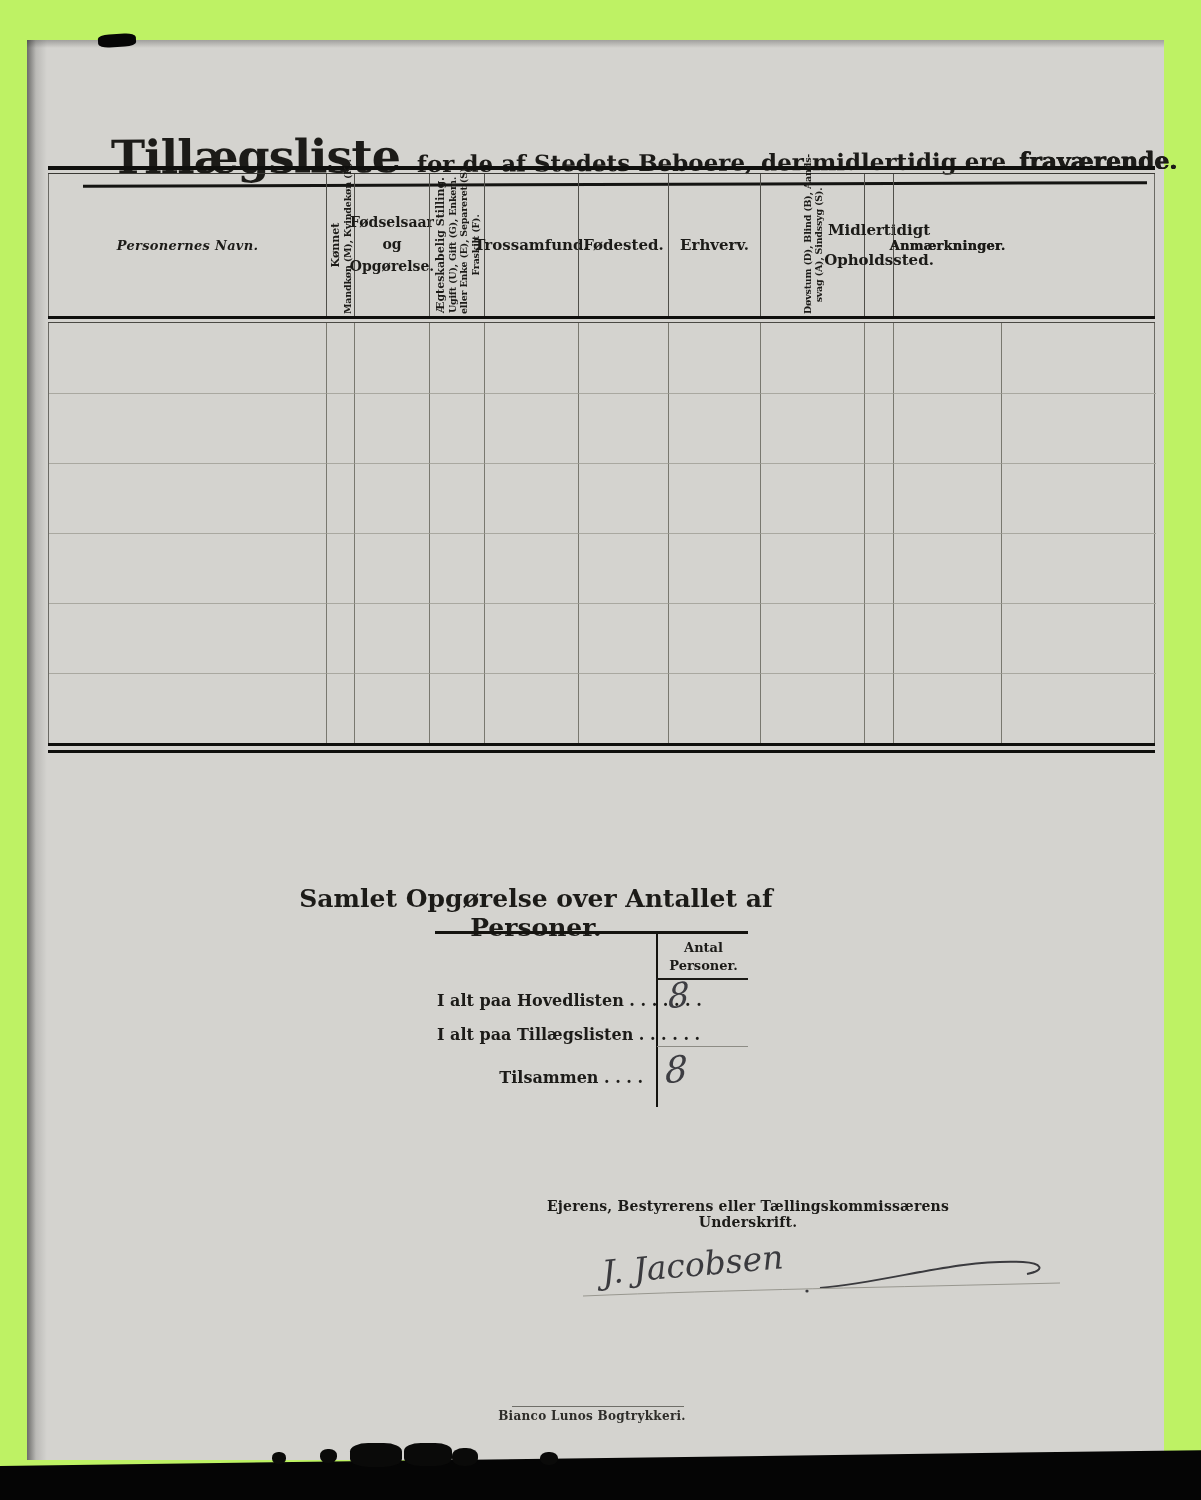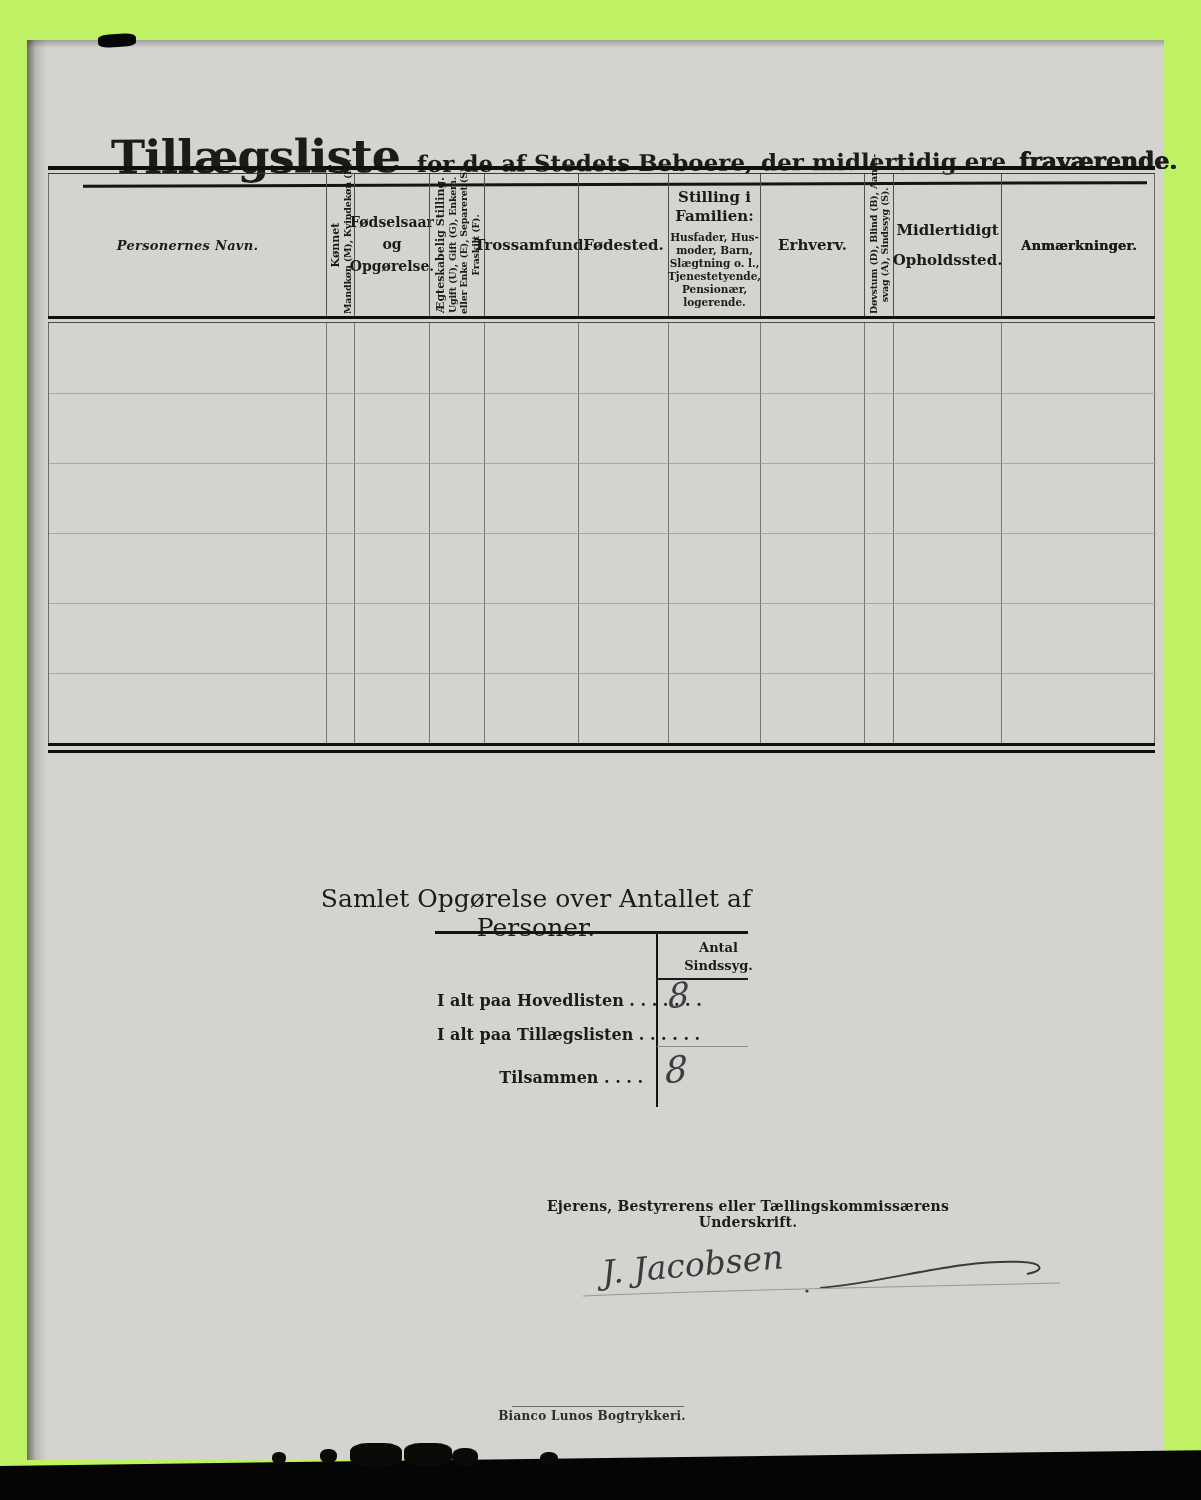--- a/index.html
+++ b/index.html
@@ -59,26 +59,26 @@
   .vwrap { position:absolute; left:50%; top:50%; width:138px;
            transform:translate(-50%,-50%) rotate(-90deg); text-align:center; }
   .v-big   { font-size:11px; font-weight:bold; line-height:1.2; white-space:nowrap; }
   .v-small { font-size:9.5px; font-weight:bold; line-height:1.18; white-space:nowrap; letter-spacing:-.2px; }
 
   .tbody { grid-auto-rows:70px; border-left:1px solid #6b6a64; border-right:1px solid #6b6a64; box-sizing:border-box; }
   .td { box-sizing:border-box; }
 
   
   .summary-title { position:absolute; left:286px; top:884px; width:500px; text-align:center;
-                   font-size:25px; font-weight:normal; }
+                   font-size:25px; font-weight:bold; }
   .summary-table { position:absolute; left:435px; top:931px; width:313px; height:178px; }
   .st-toprule { position:absolute; left:0; top:0; width:313px; height:3px; background:#14130f; }
   .st-divider { position:absolute; left:221px; top:0; width:2px; height:176px; background:#14130f; }
   .st-antal { position:absolute; left:224px; top:8px; width:89px; text-align:center;
-              font-size:13px; font-weight:bold; line-height:1.4;padding-left:15px; }
+              font-size:13px; font-weight:bold; line-height:1.4; }
   .st-antal-rule { position:absolute; left:221px; top:47px; width:92px; height:2px; background:#1a1915; }
   .st-faint-rule { position:absolute; left:222px; top:115px; width:91px; height:1px; background:#8d8c85; }
   .st-label { position:absolute; left:0; width:214px; font-size:16px; font-weight:bold; white-space:nowrap; }
   .st-label-1 { top:60px; padding-left:2px; }
   .st-label-2 { top:94px; padding-left:2px; }
   .st-label-3 { top:137px; text-align:right; padding-right:6px; box-sizing:border-box; }
   .hw8 { position:absolute; font-style:italic; font-size:34px; color:#3d3d42;
          transform:rotate(-7deg) skewX(-7deg); }
   .hw8-a { left:233px; top:44px; }
   .hw8-b { left:230px; top:118px; font-size:36px; }
@@ -147,34 +147,20 @@
             <div class="v-small">eller Enke (E), Separeret (S),</div>
             <div class="v-small">Fraskilt (F).</div>
           </div>
         </div>
         <div class="th">
           <div class="h-mid">Trossamfund.</div>
         </div>
         <div class="th">
           <div class="h-mid">Fødested.</div>
         </div>
-        <div class="th th-stil">
-          <div class="h-stil-top">
-            <div>Stilling i</div>
-            <div>Familien:</div>
-          </div>
-          <div class="h-stil-small">
-            <div>Husfader, Hus-</div>
-            <div>moder, Barn,</div>
-            <div>Slægtning o. l.,</div>
-            <div>Tjenestetyende,</div>
-            <div>Pensionær,</div>
-            <div>logerende.</div>
-          </div>
-        </div>
         <div class="th">
           <div class="h-mid">Erhverv.</div>
         </div>
         <div class="th">
           <div class="vwrap">
             <div class="v-small">Døvstum (D), Blind (B), Aands-</div>
             <div class="v-small">svag (A), Sindssyg (S).</div>
           </div>
         </div>
         <div class="th">
@@ -264,21 +250,21 @@
       <div class="rule-f"></div>
     </div>
 
     <div class="summary-title" style="left:259px; top:844px;">Samlet Opgørelse over Antallet af Personer.</div>
 
     <div class="summary-table" style="left:408px; top:891px;">
       <div class="st-toprule"></div>
       <div class="st-divider"></div>
       <div class="st-antal">
         <div>Antal</div>
-        <div>Sindssyg.</div>
+        <div>Personer.</div>
       </div>
       <div class="st-antal-rule"></div>
       <div class="st-faint-rule"></div>
       <div class="st-label st-label-1">I alt paa Hovedlisten . . . . . . .</div>
       <div class="st-label st-label-2">I alt paa Tillægslisten  . . . . . .</div>
       <div class="st-label st-label-3">Tilsammen . . . .</div>
       <div class="hw8 hw8-a">8</div>
       <div class="hw8 hw8-b">8</div>
     </div>
 

